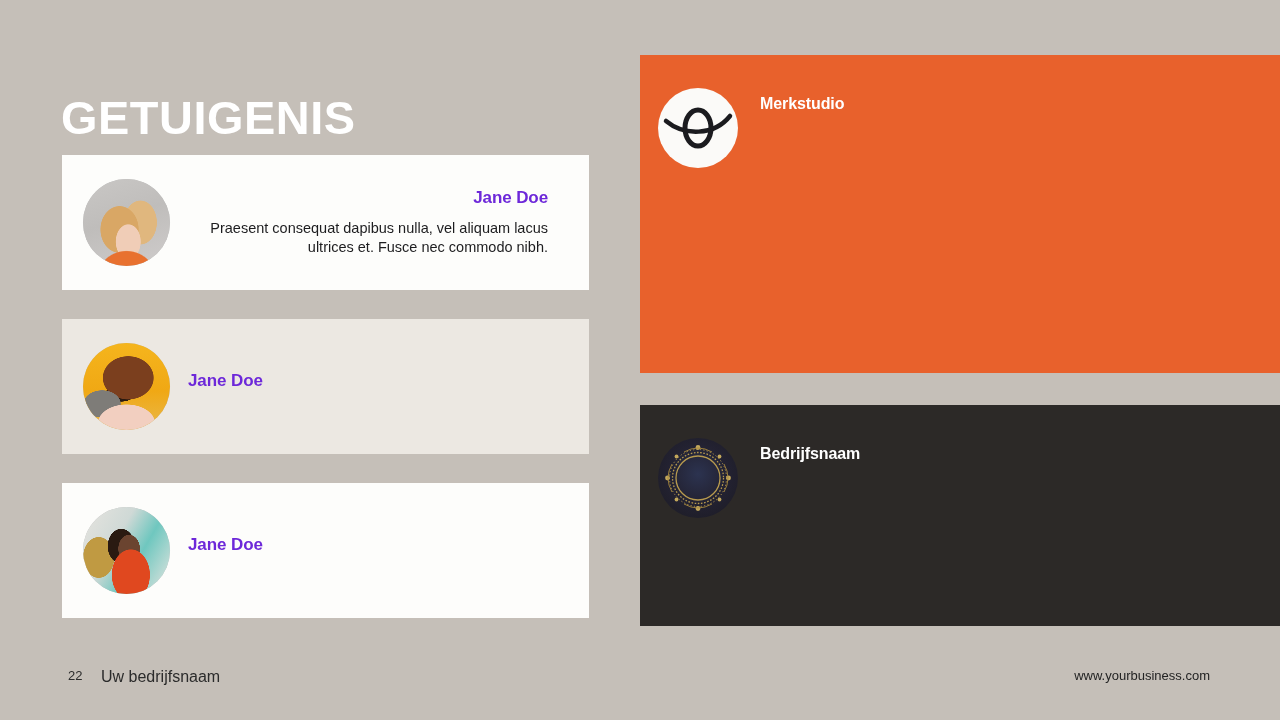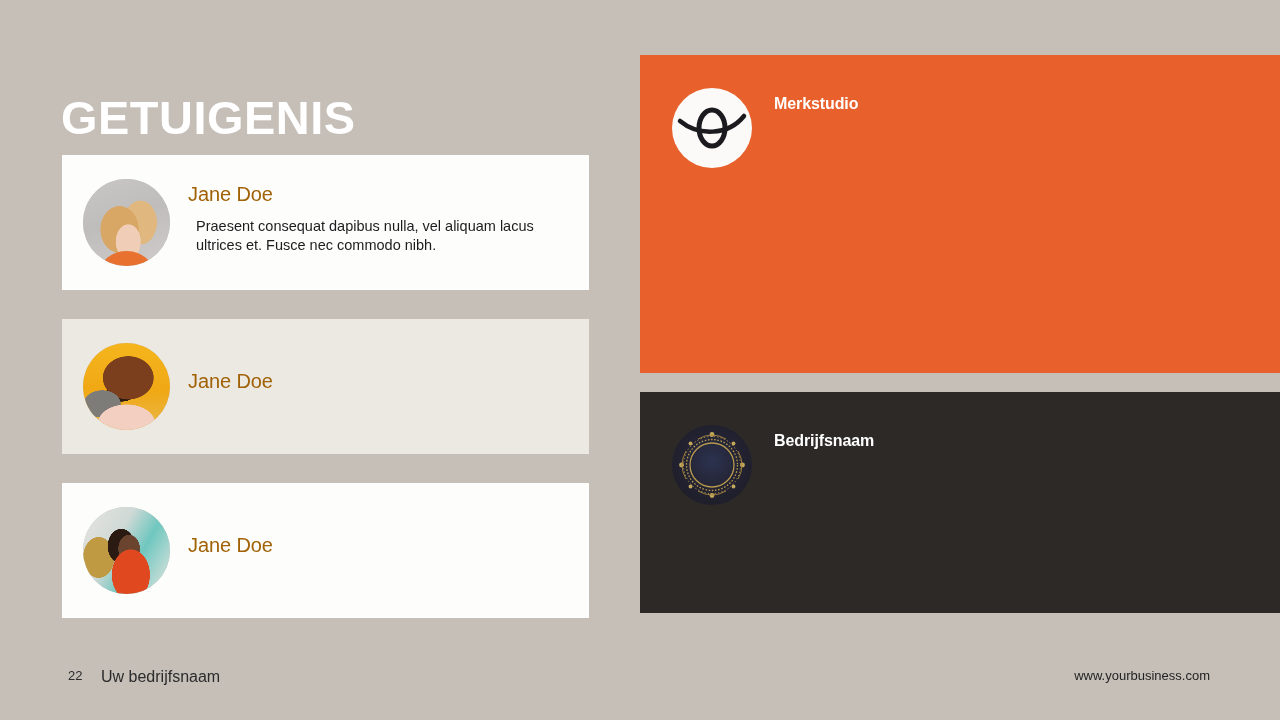--- a/index.html
+++ b/index.html
@@ -11,20 +11,21 @@
     height: 720px;
     overflow: hidden;
     background: #c5bfb8;
     font-family: "Liberation Sans", sans-serif;
     position: relative;
   }
   .slide {
     position: absolute;
     inset: 0;
     background: #c5bfb8;
+    text-align: right;
   }
 
   
   .page-title {
     position: absolute;
     left: 61px;
     top: 64px;
     font-size: 46px;
     font-weight: 700;
     letter-spacing: 0.5px;
@@ -87,49 +88,49 @@
     background:
       radial-gradient(ellipse 30% 40% at 55% 78%, #e0481f 0 72%, rgba(224,72,31,0) 74%),
       radial-gradient(ellipse 17% 22% at 53% 48%, #6b4430 0 72%, rgba(107,68,48,0) 74%),
       radial-gradient(ellipse 22% 28% at 44% 45%, #2a1a11 0 70%, rgba(42,26,17,0) 72%),
       radial-gradient(ellipse 26% 34% at 18% 58%, #c09a42 0 68%, rgba(192,154,66,0) 70%),
       linear-gradient(120deg, #e7e4df 0%, #cfd9d6 38%, #6fc7bf 62%, #e9e6e1 100%);
   }
 
   .card-body { padding-left: 18px; }
   .card-name {
-    font-size: 20px;
-    font-weight: 400;
-    color: #a16207;
+    font-size: 17px;
+    font-weight: 700;
+    color: #6d28d9;
     letter-spacing: -0.1px;
     margin: 0 0 11px 0;
   }
   .card-quote {
     font-size: 14.5px;
     line-height: 19px;
     color: #1d1d1f;
-    margin: 8px;
+    margin: 0;
     max-width: 360px;
   }
 
   
   .panel {
     position: absolute;
     left: 640px;
     width: 640px;
     box-sizing: border-box;
-    padding: 33px 0 0 32px;
+    padding: 33px 0 0 18px;
   }
   .panel-orange {
     top: 55px;
     height: 318px;
     background: #e8612c;
   }
   .panel-dark {
-    top: 392px;
+    top: 405px;
     height: 221px;
     background: #2c2927;
   }
   .panel-head {
     display: flex;
     align-items: flex-start;
   }
   .brand-logo {
     width: 80px;
     height: 80px;

